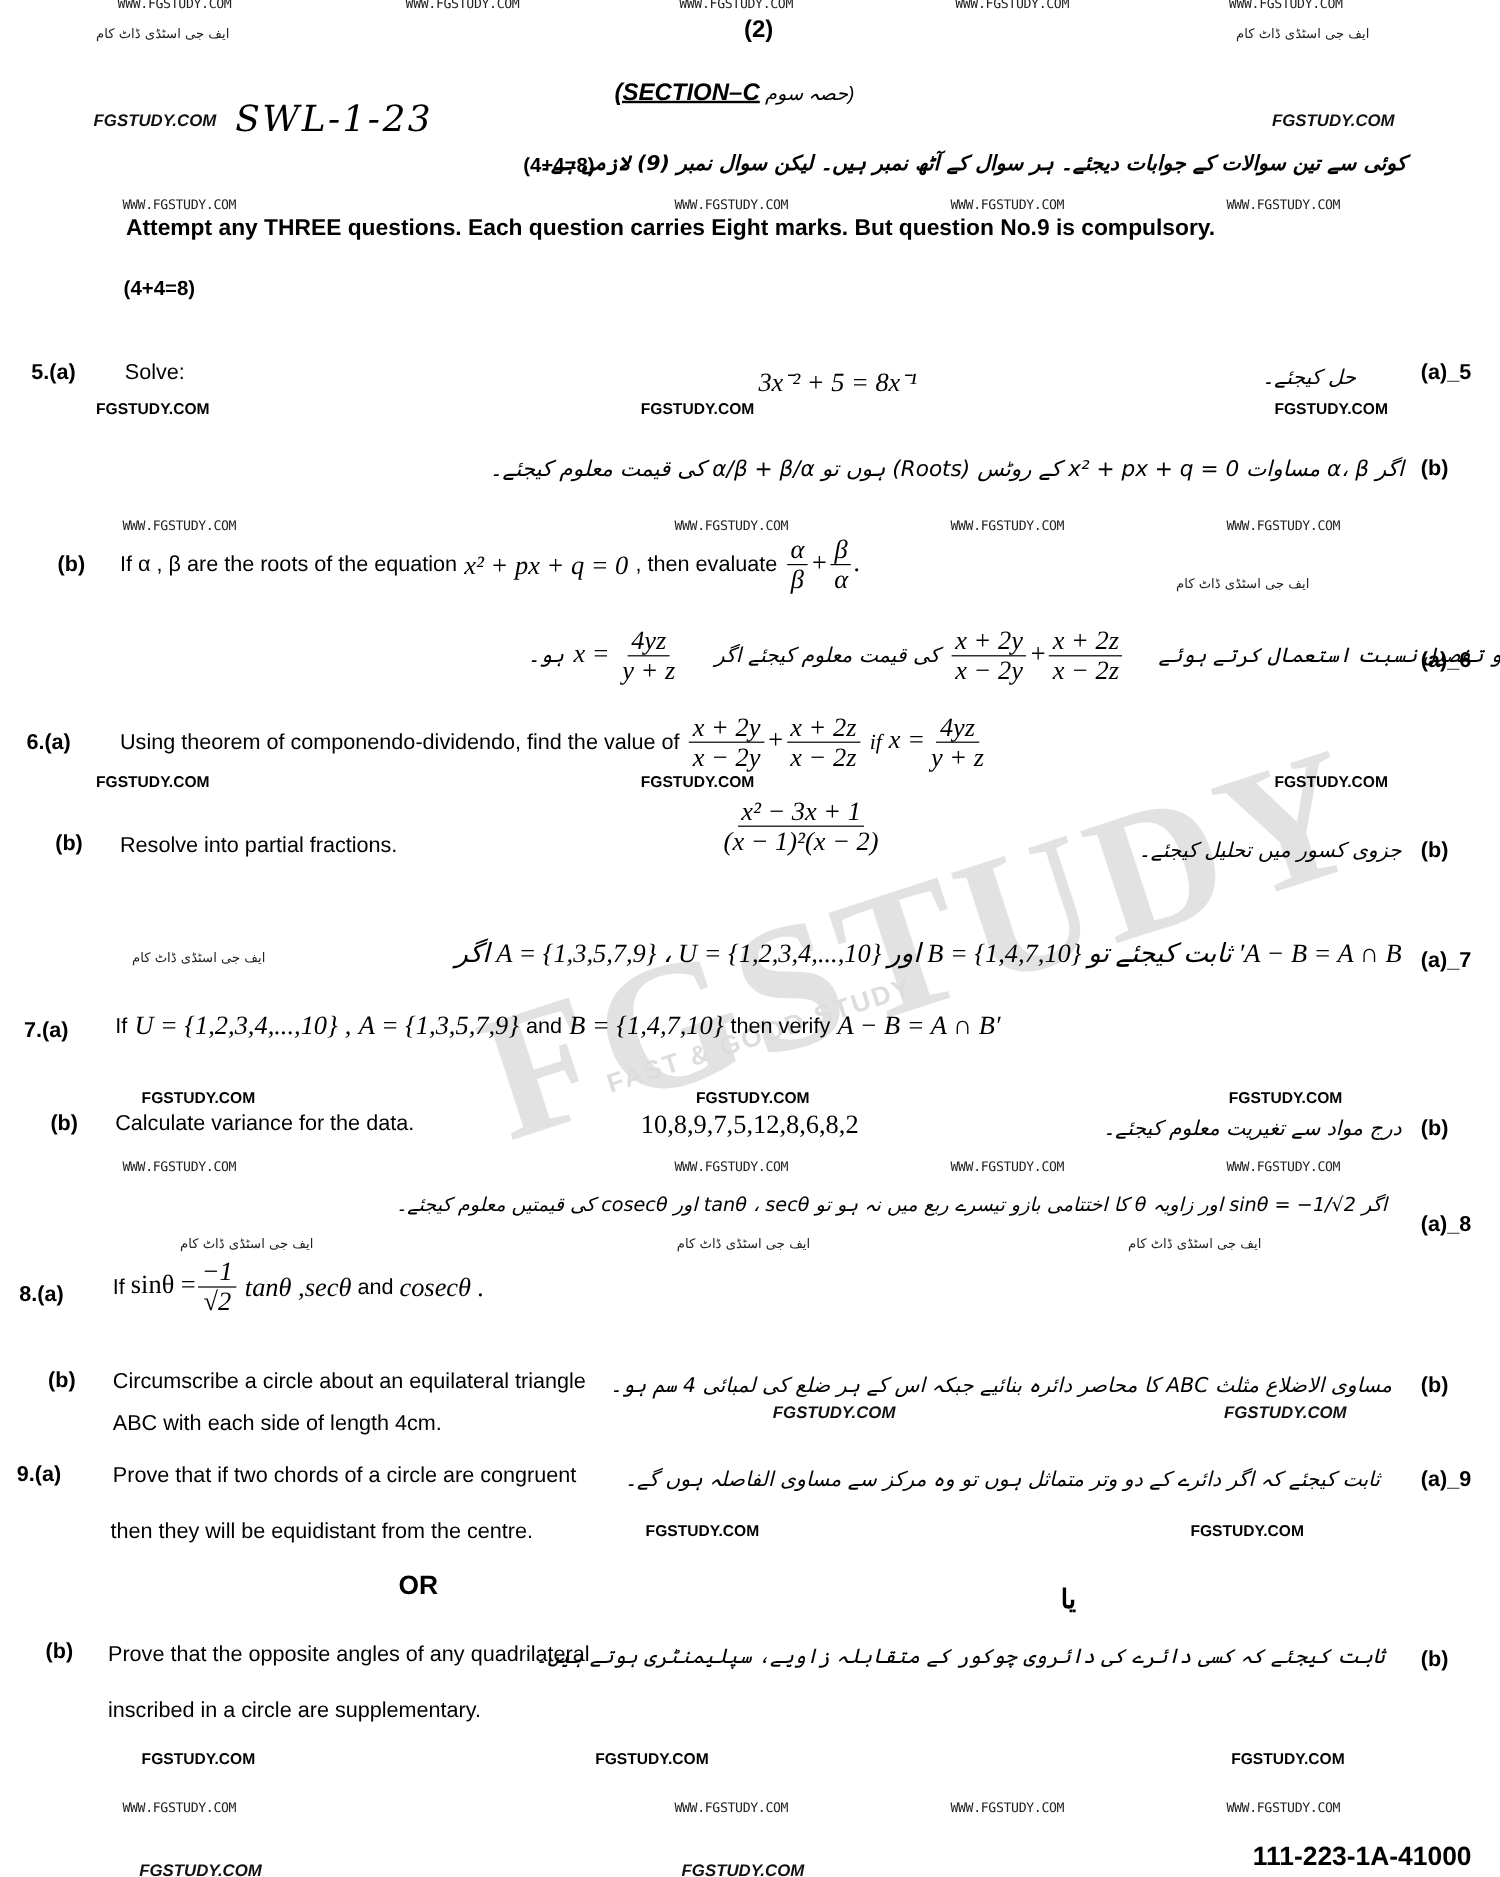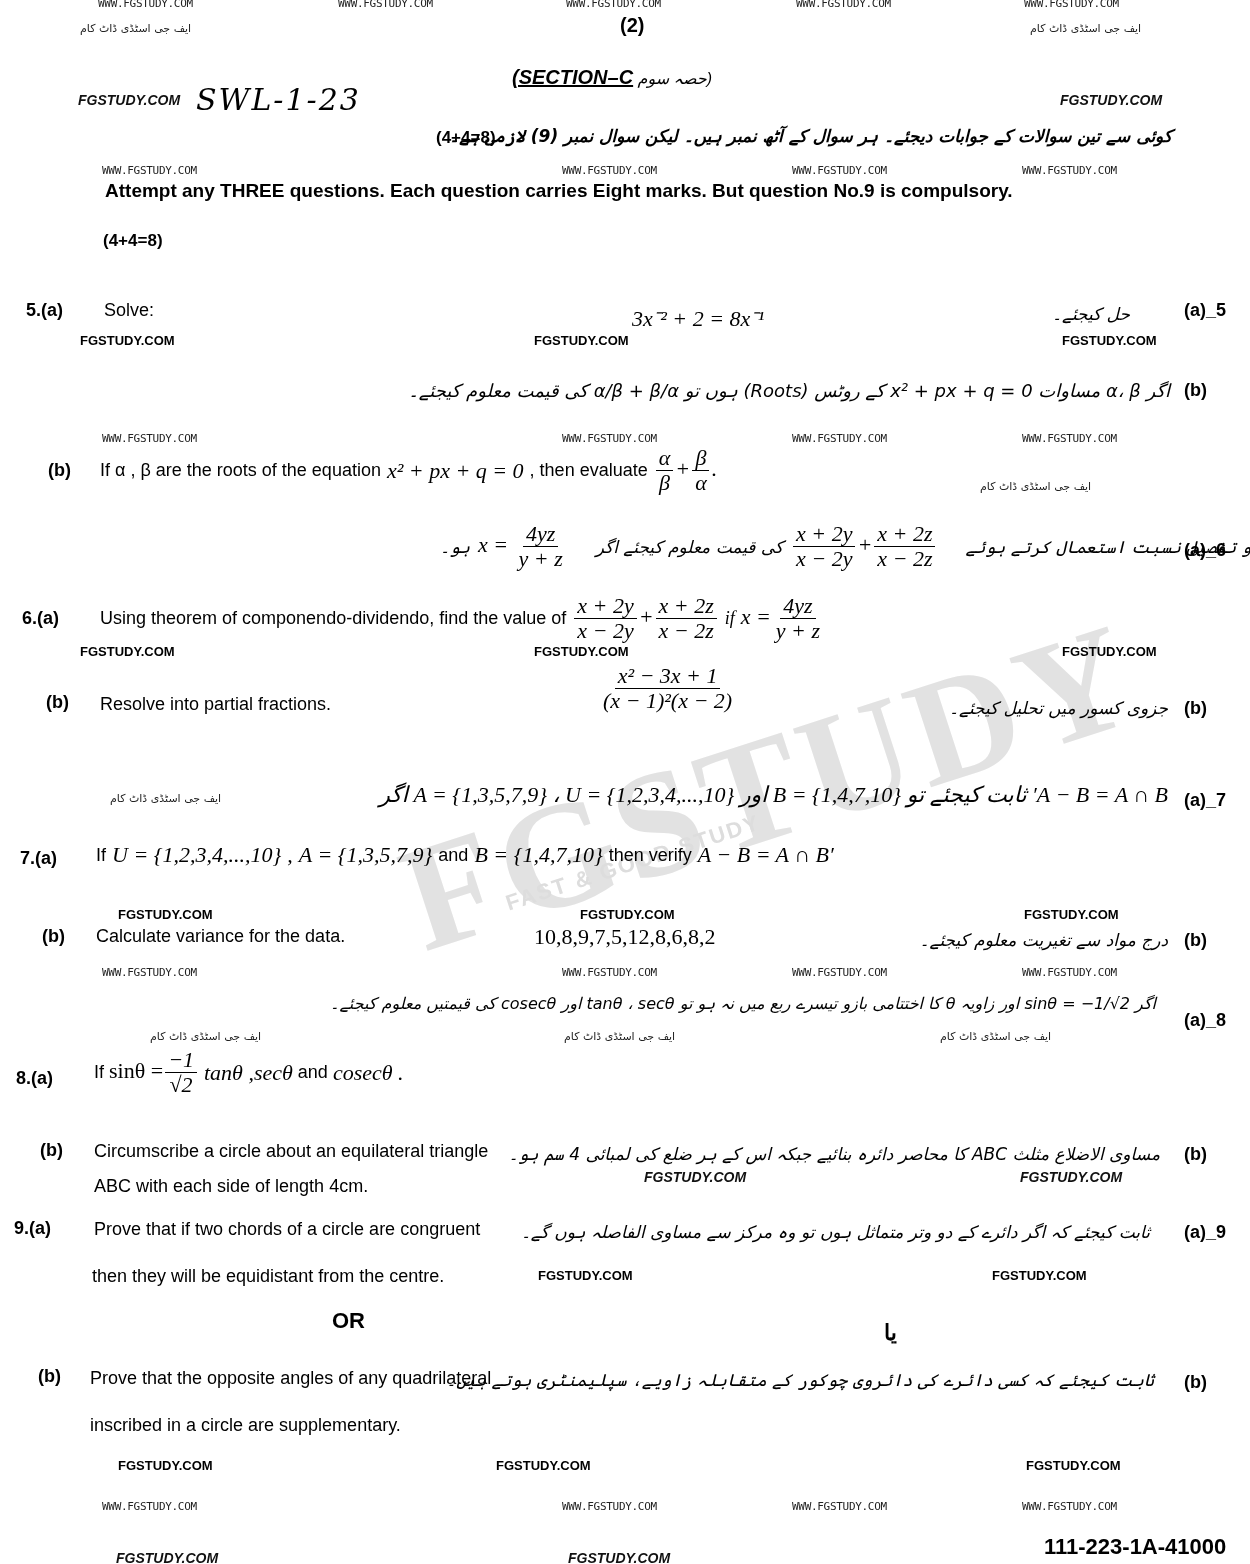--- a/index.html
+++ b/index.html
@@ -57,21 +57,21 @@
 
 <div class="abs wm" style="left:102px;top:164px">WWW.FGSTUDY.COM</div>
 <div class="abs wm" style="left:562px;top:164px">WWW.FGSTUDY.COM</div>
 <div class="abs wm" style="left:792px;top:164px">WWW.FGSTUDY.COM</div>
 <div class="abs wm" style="left:1022px;top:164px">WWW.FGSTUDY.COM</div>
 <div class="abs" style="left:105px;top:180px;font-size:19px;font-weight:bold">Attempt any THREE questions. Each question carries Eight marks. But question No.9 is compulsory.</div>
 <div class="abs" style="left:103px;top:231px;font-size:17px;font-weight:bold">(4+4=8)</div>
 
 <div class="abs q" style="left:26px;top:300px">5.(a)</div>
 <div class="abs en" style="left:104px;top:300px">Solve:</div>
-<div class="abs math" style="left:632px;top:302px">3x⁻² + 2 = 8x⁻¹</div>
+<div class="abs math" style="left:632px;top:302px">3x⁻² + 5 = 8x⁻¹</div>
 <div class="abs ur" style="right:120px;top:304px">حل کیجئے۔</div>
 <div class="abs q" style="left:1184px;top:300px">(a)_5</div>
 <div class="abs" style="left:80px;top:333px;font-size:13px;font-weight:bold">FGSTUDY.COM</div>
 <div class="abs" style="left:534px;top:333px;font-size:13px;font-weight:bold">FGSTUDY.COM</div>
 <div class="abs" style="left:1062px;top:333px;font-size:13px;font-weight:bold">FGSTUDY.COM</div>
 
 <div class="abs ur" style="right:80px;top:380px;font-size:18px">اگر α، β مساوات 0 = x² + px + q کے روٹس (Roots) ہوں تو α/β + β/α کی قیمت معلوم کیجئے۔</div>
 <div class="abs q" style="left:1184px;top:380px">(b)</div>
 
 <div class="abs wm" style="left:102px;top:432px">WWW.FGSTUDY.COM</div>

